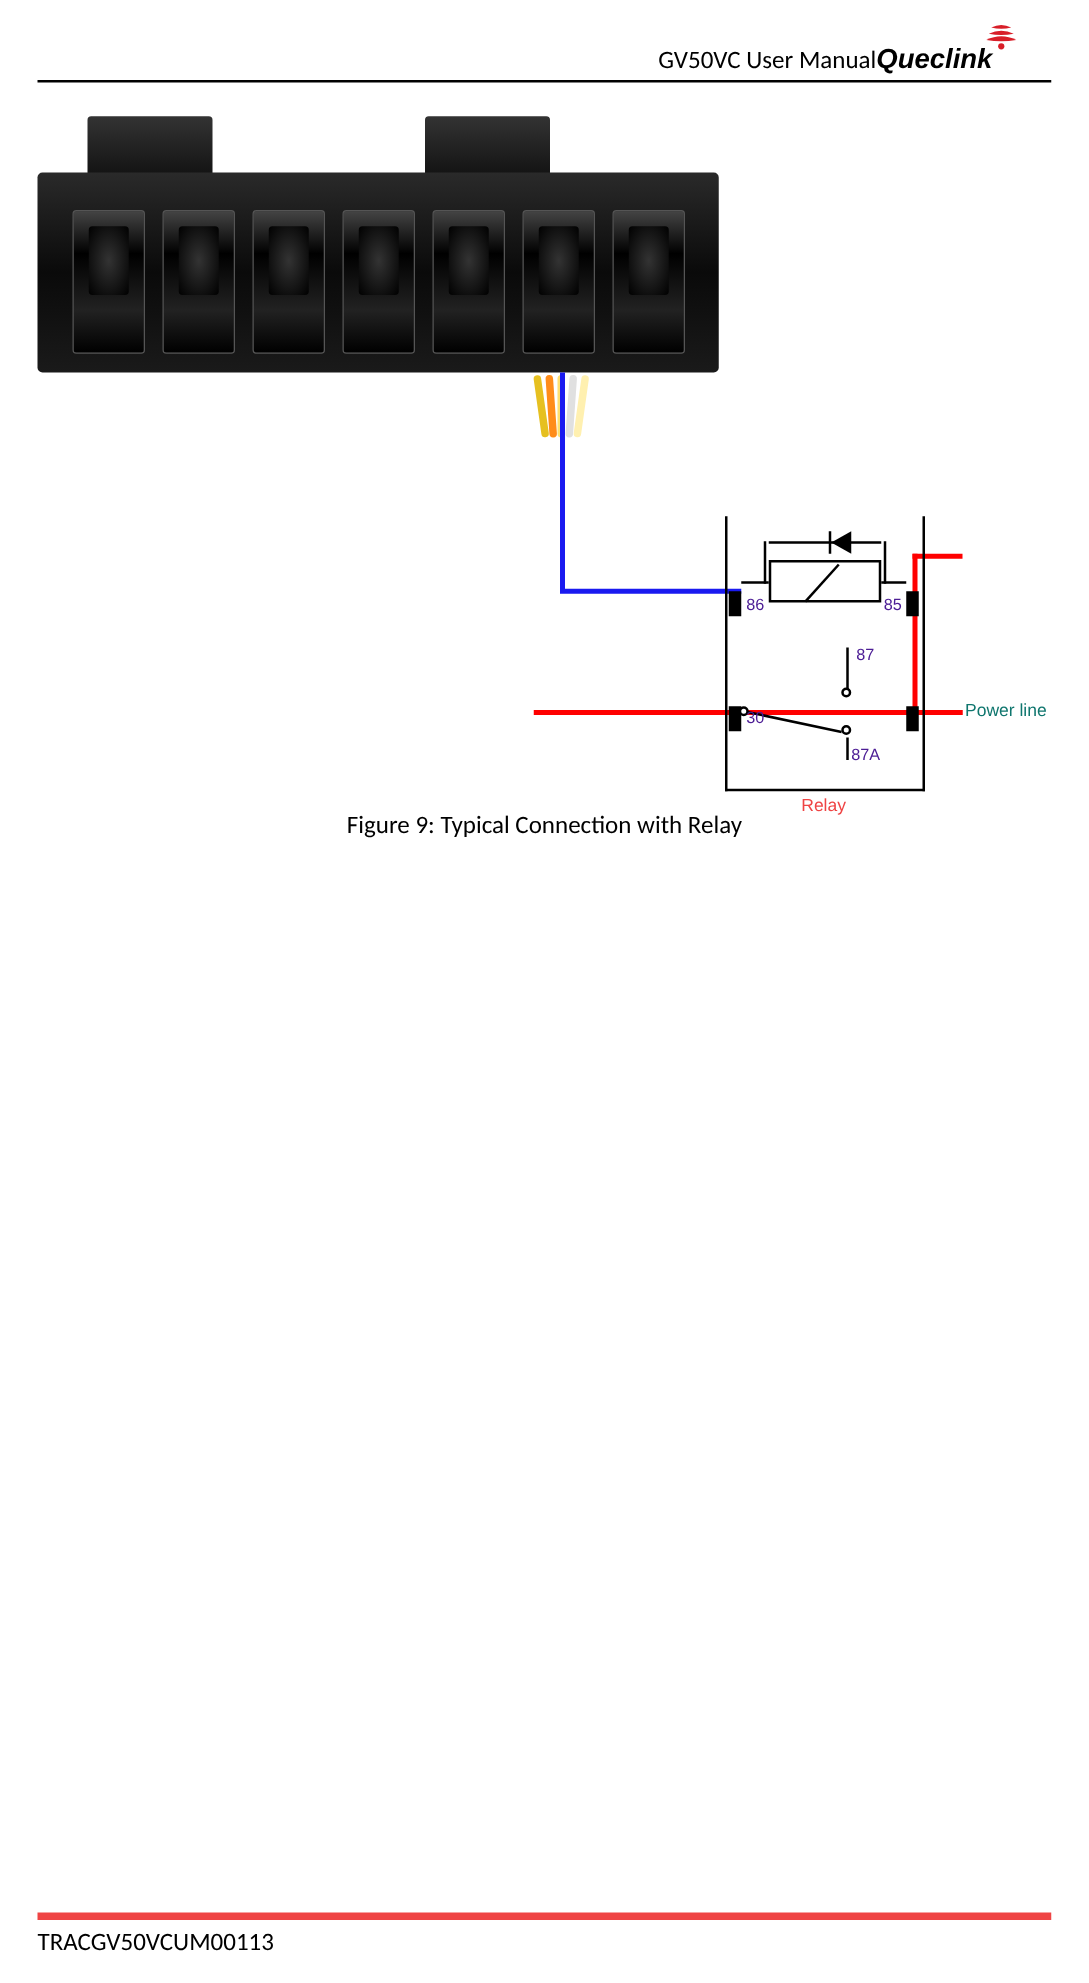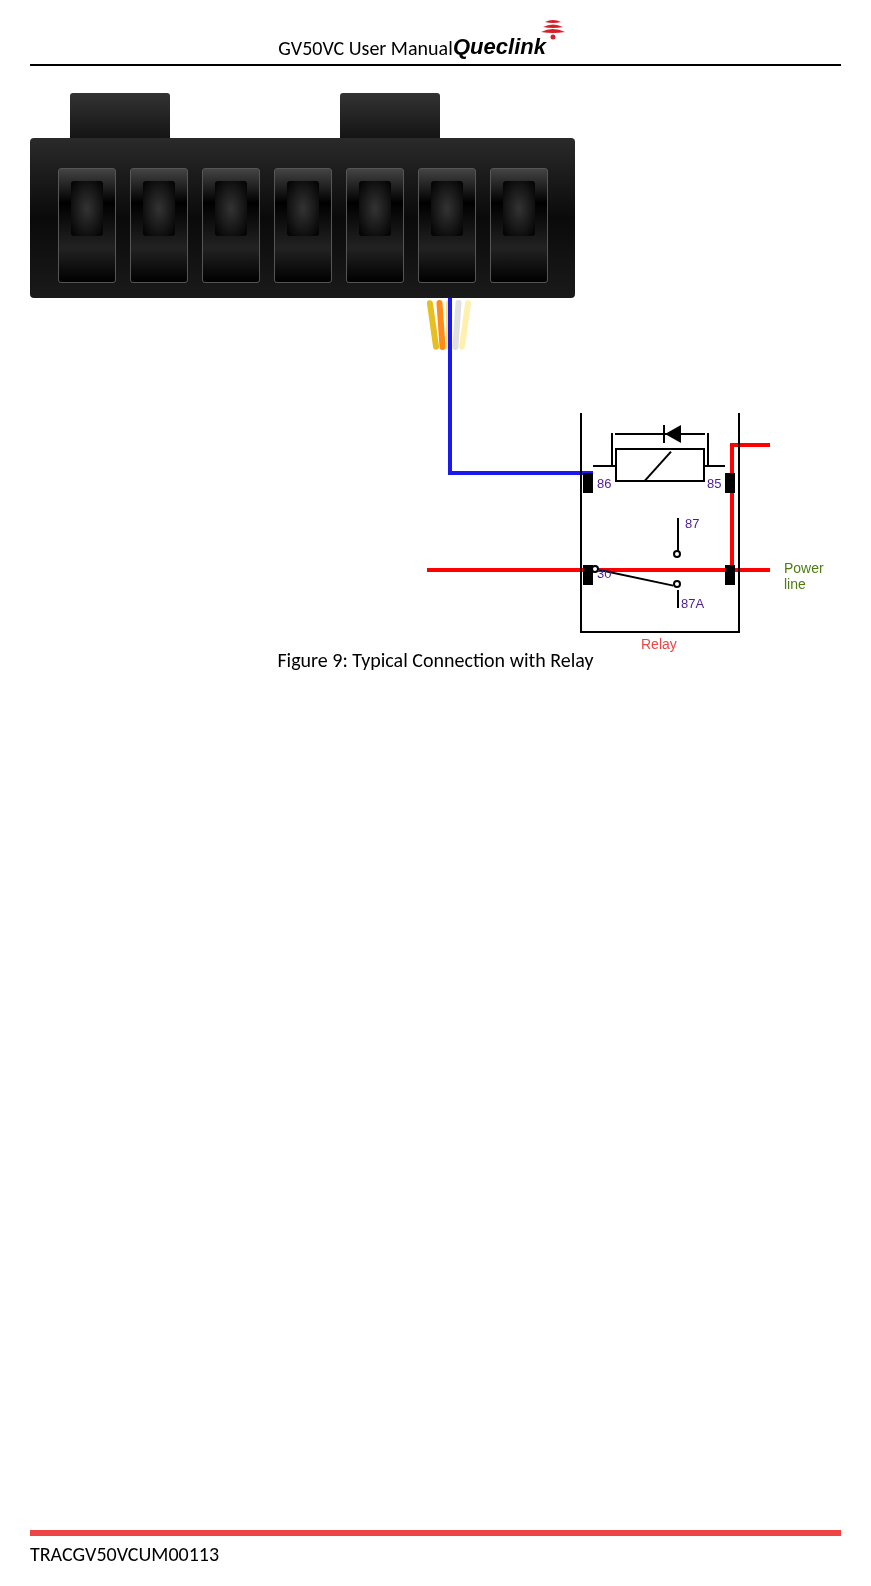--- a/index.html
+++ b/index.html
@@ -11,21 +11,21 @@
       position: relative;
     }
     .page {
       padding: 20px 30px;
       height: 100%;
       display: flex;
       flex-direction: column;
     }
     .header {
       display: flex;
-      justify-content: center;
+      justify-content: flex-end;
       align-items: flex-end;
       border-bottom: 2px solid #000;
       padding-bottom: 4px;
       margin-bottom: 12px;
     }
     .header-title {
       font-size: 20px;
       font-weight: normal;
       color: #000;
     }
@@ -247,22 +247,21 @@
       top: 218px; left: 86px;
       font-family: Arial, sans-serif;
       font-size: 14px;
       color: #ef4444;
     }
     .power-label {
       position: absolute;
       top: 482px; left: 742px;
       font-family: Arial, sans-serif;
       font-size: 14px;
-      color: #4d7c0f;
-      margin-left: 12px;
+      color: #0f766e;
     }
     .relay-outer {
       position: absolute;
       top: -5px;
       left: 25px;
       width: 160px;
       height: 220px;
       border-left: 2px solid #000;
       border-right: 2px solid #000;
       border-bottom: 2px solid #000;

